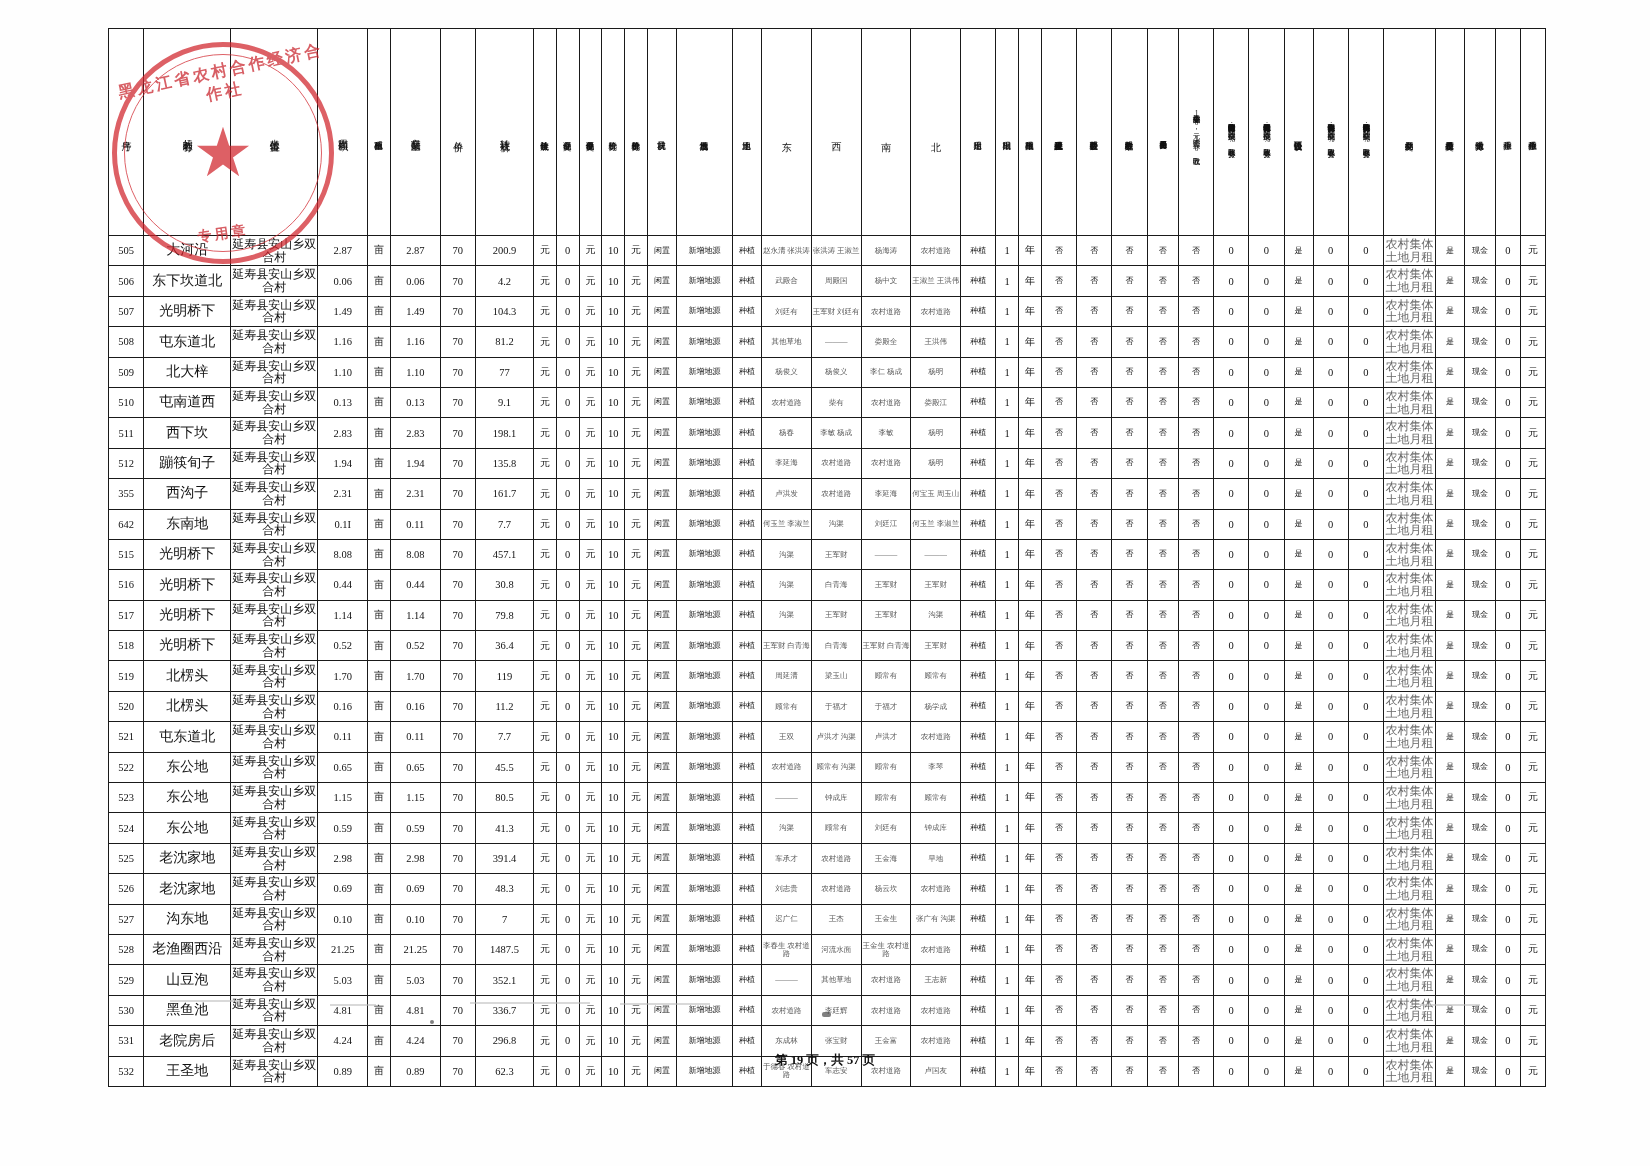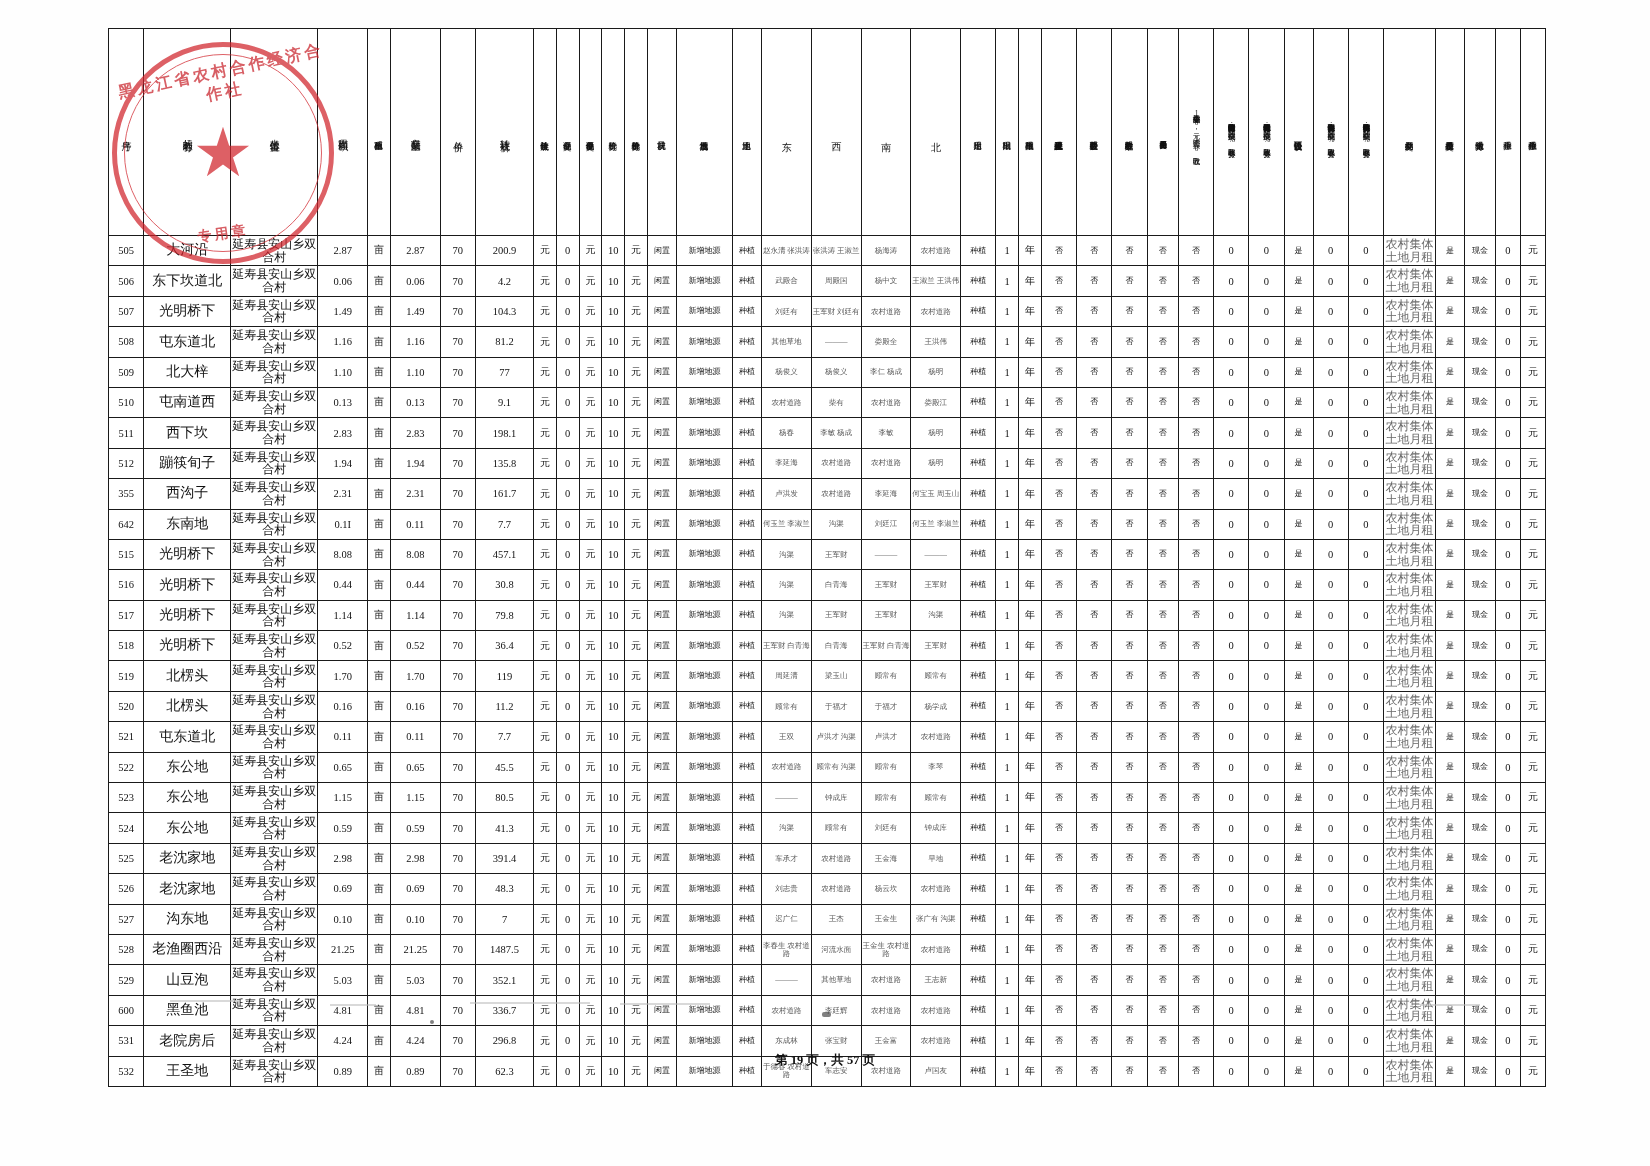--- a/index.html
+++ b/index.html
@@ -1250,21 +1250,21 @@
             <td class="tiny">是</td>
             <td class="num">0</td>
             <td class="num">0</td>
             <td class="ghost">农村集体土地月租</td>
             <td class="tiny">是</td>
             <td class="tiny">现金</td>
             <td class="num">0</td>
             <td class="unit">元</td>
           </tr>
           <tr>
-            <td class="num">600</td>
+            <td class="num">530</td>
             <td class="name">黑鱼池</td>
             <td class="loc">延寿县安山乡双合村</td>
             <td class="num">4.81</td>
             <td class="unit">亩</td>
             <td class="num">4.81</td>
             <td class="num">70</td>
             <td class="right">336.7</td>
             <td class="unit">元</td>
             <td class="num">0</td>
             <td class="unit">元</td>

